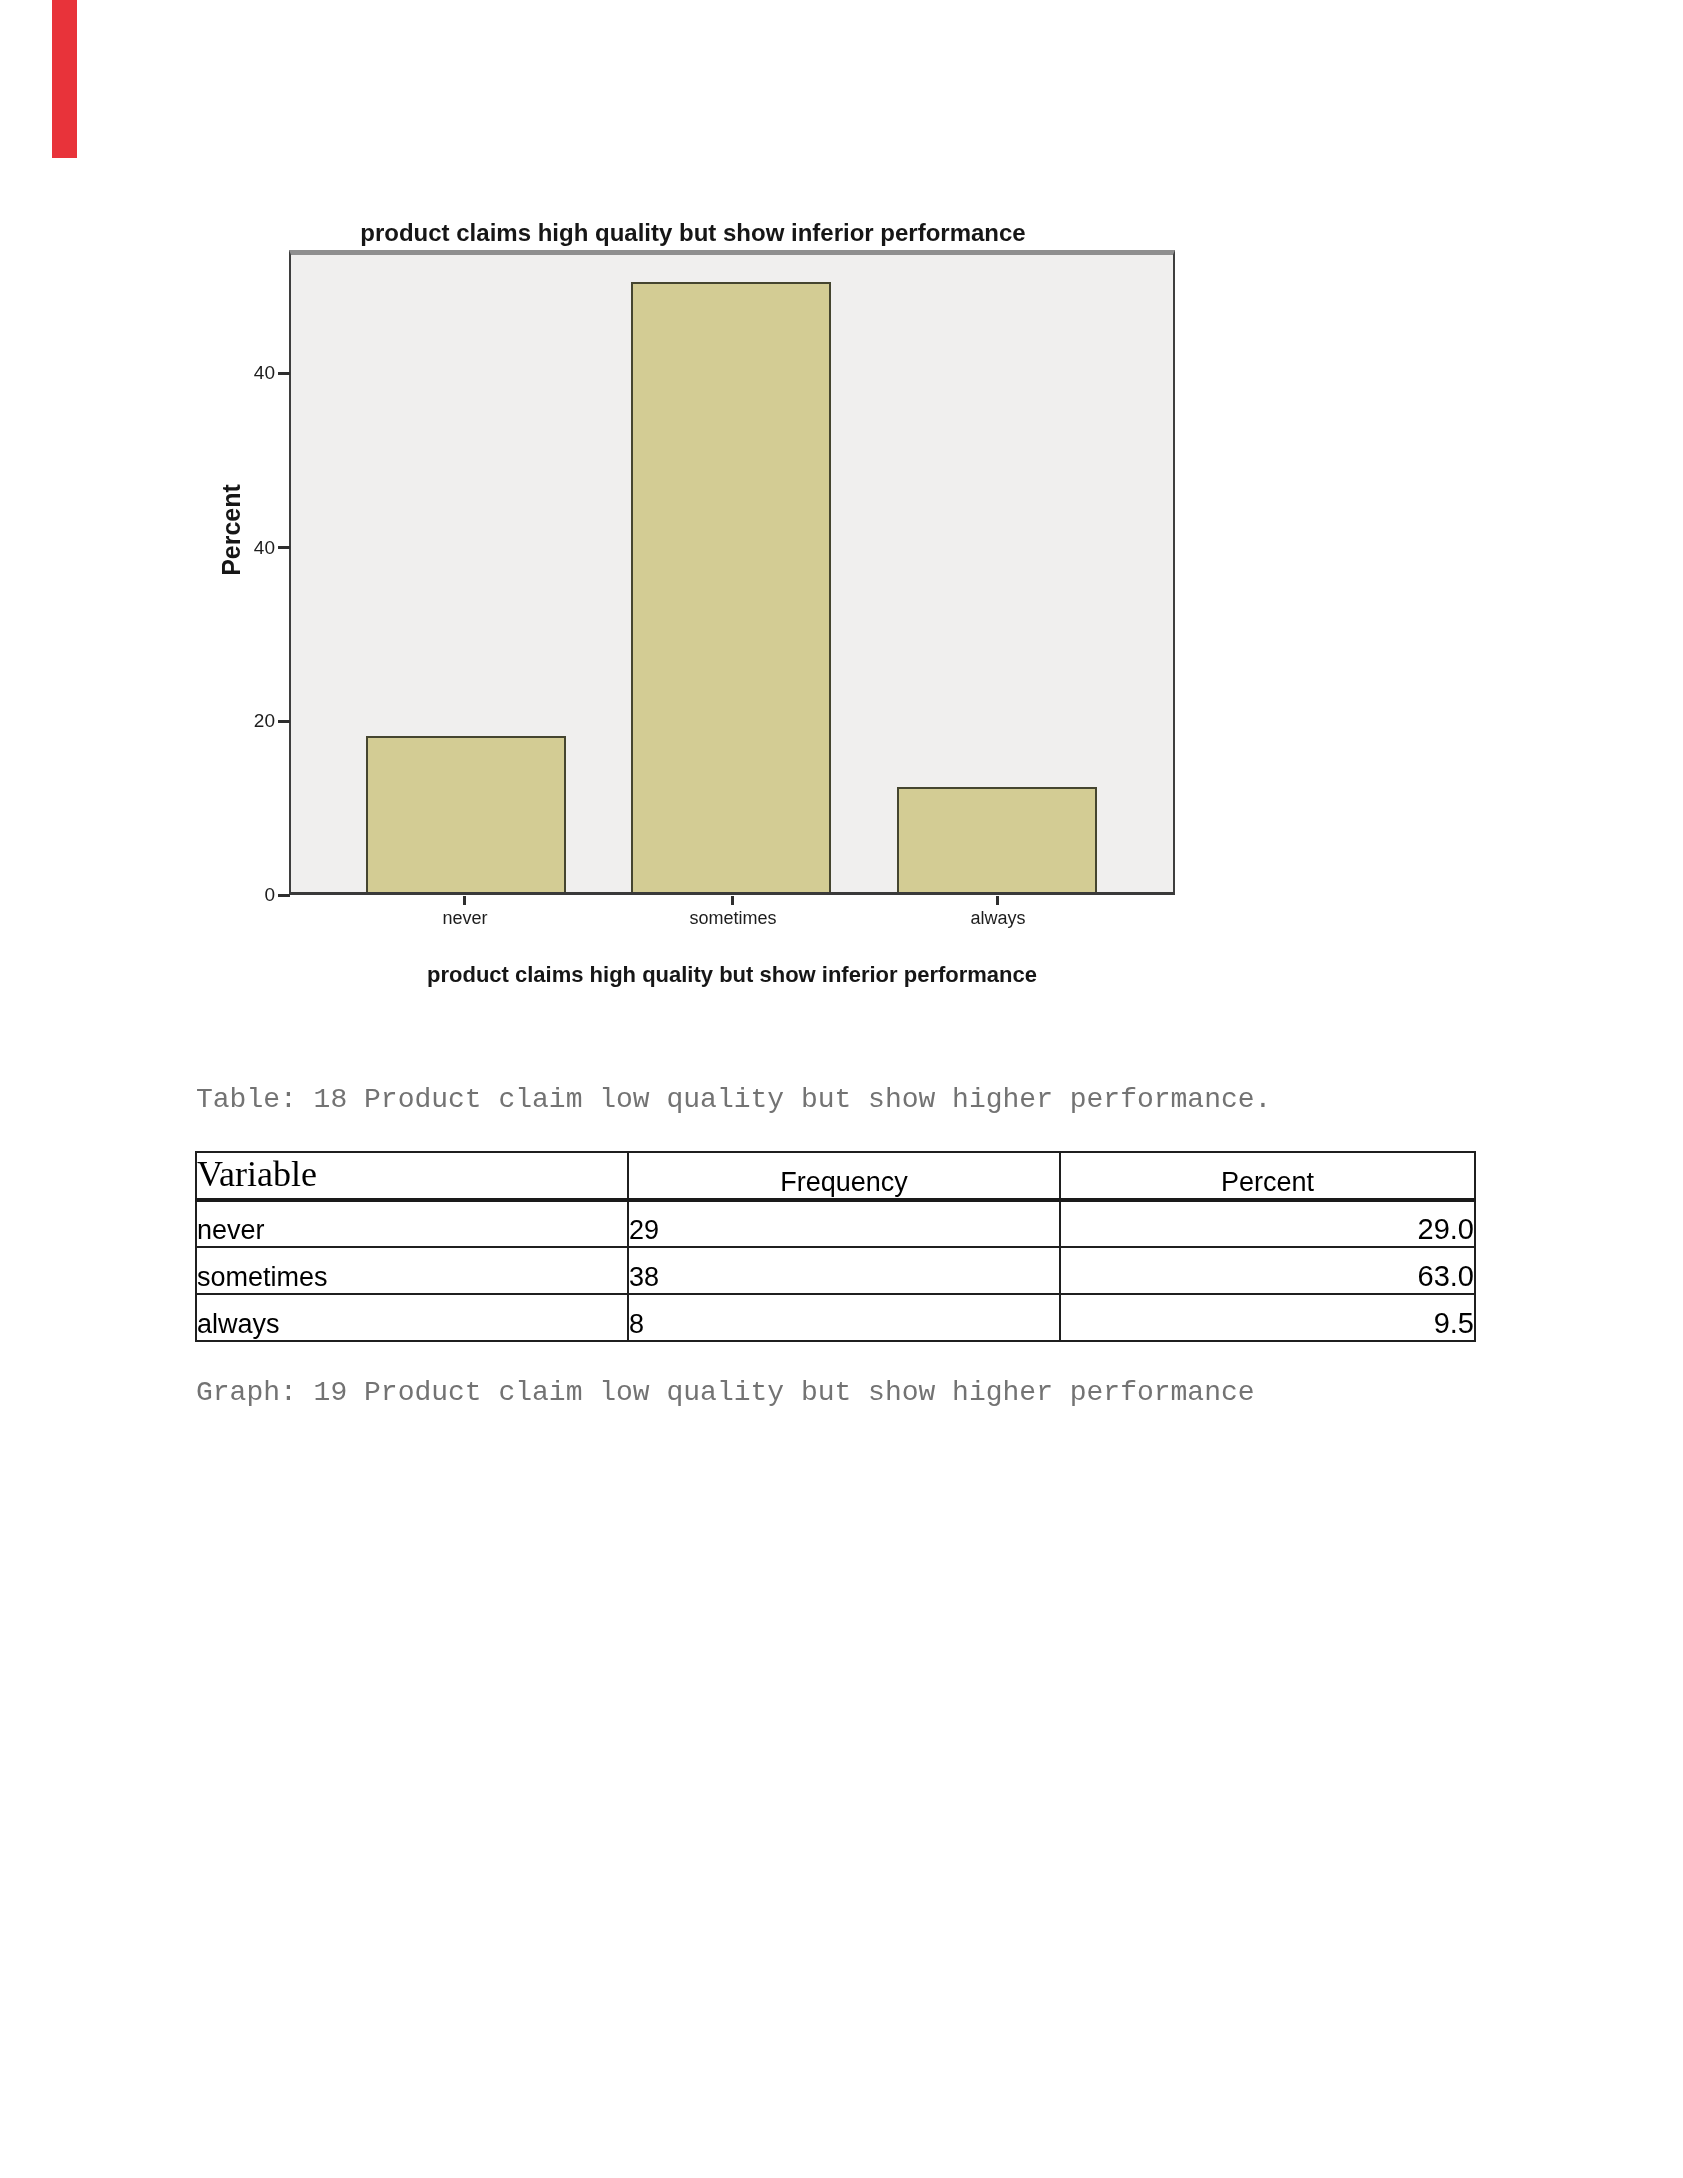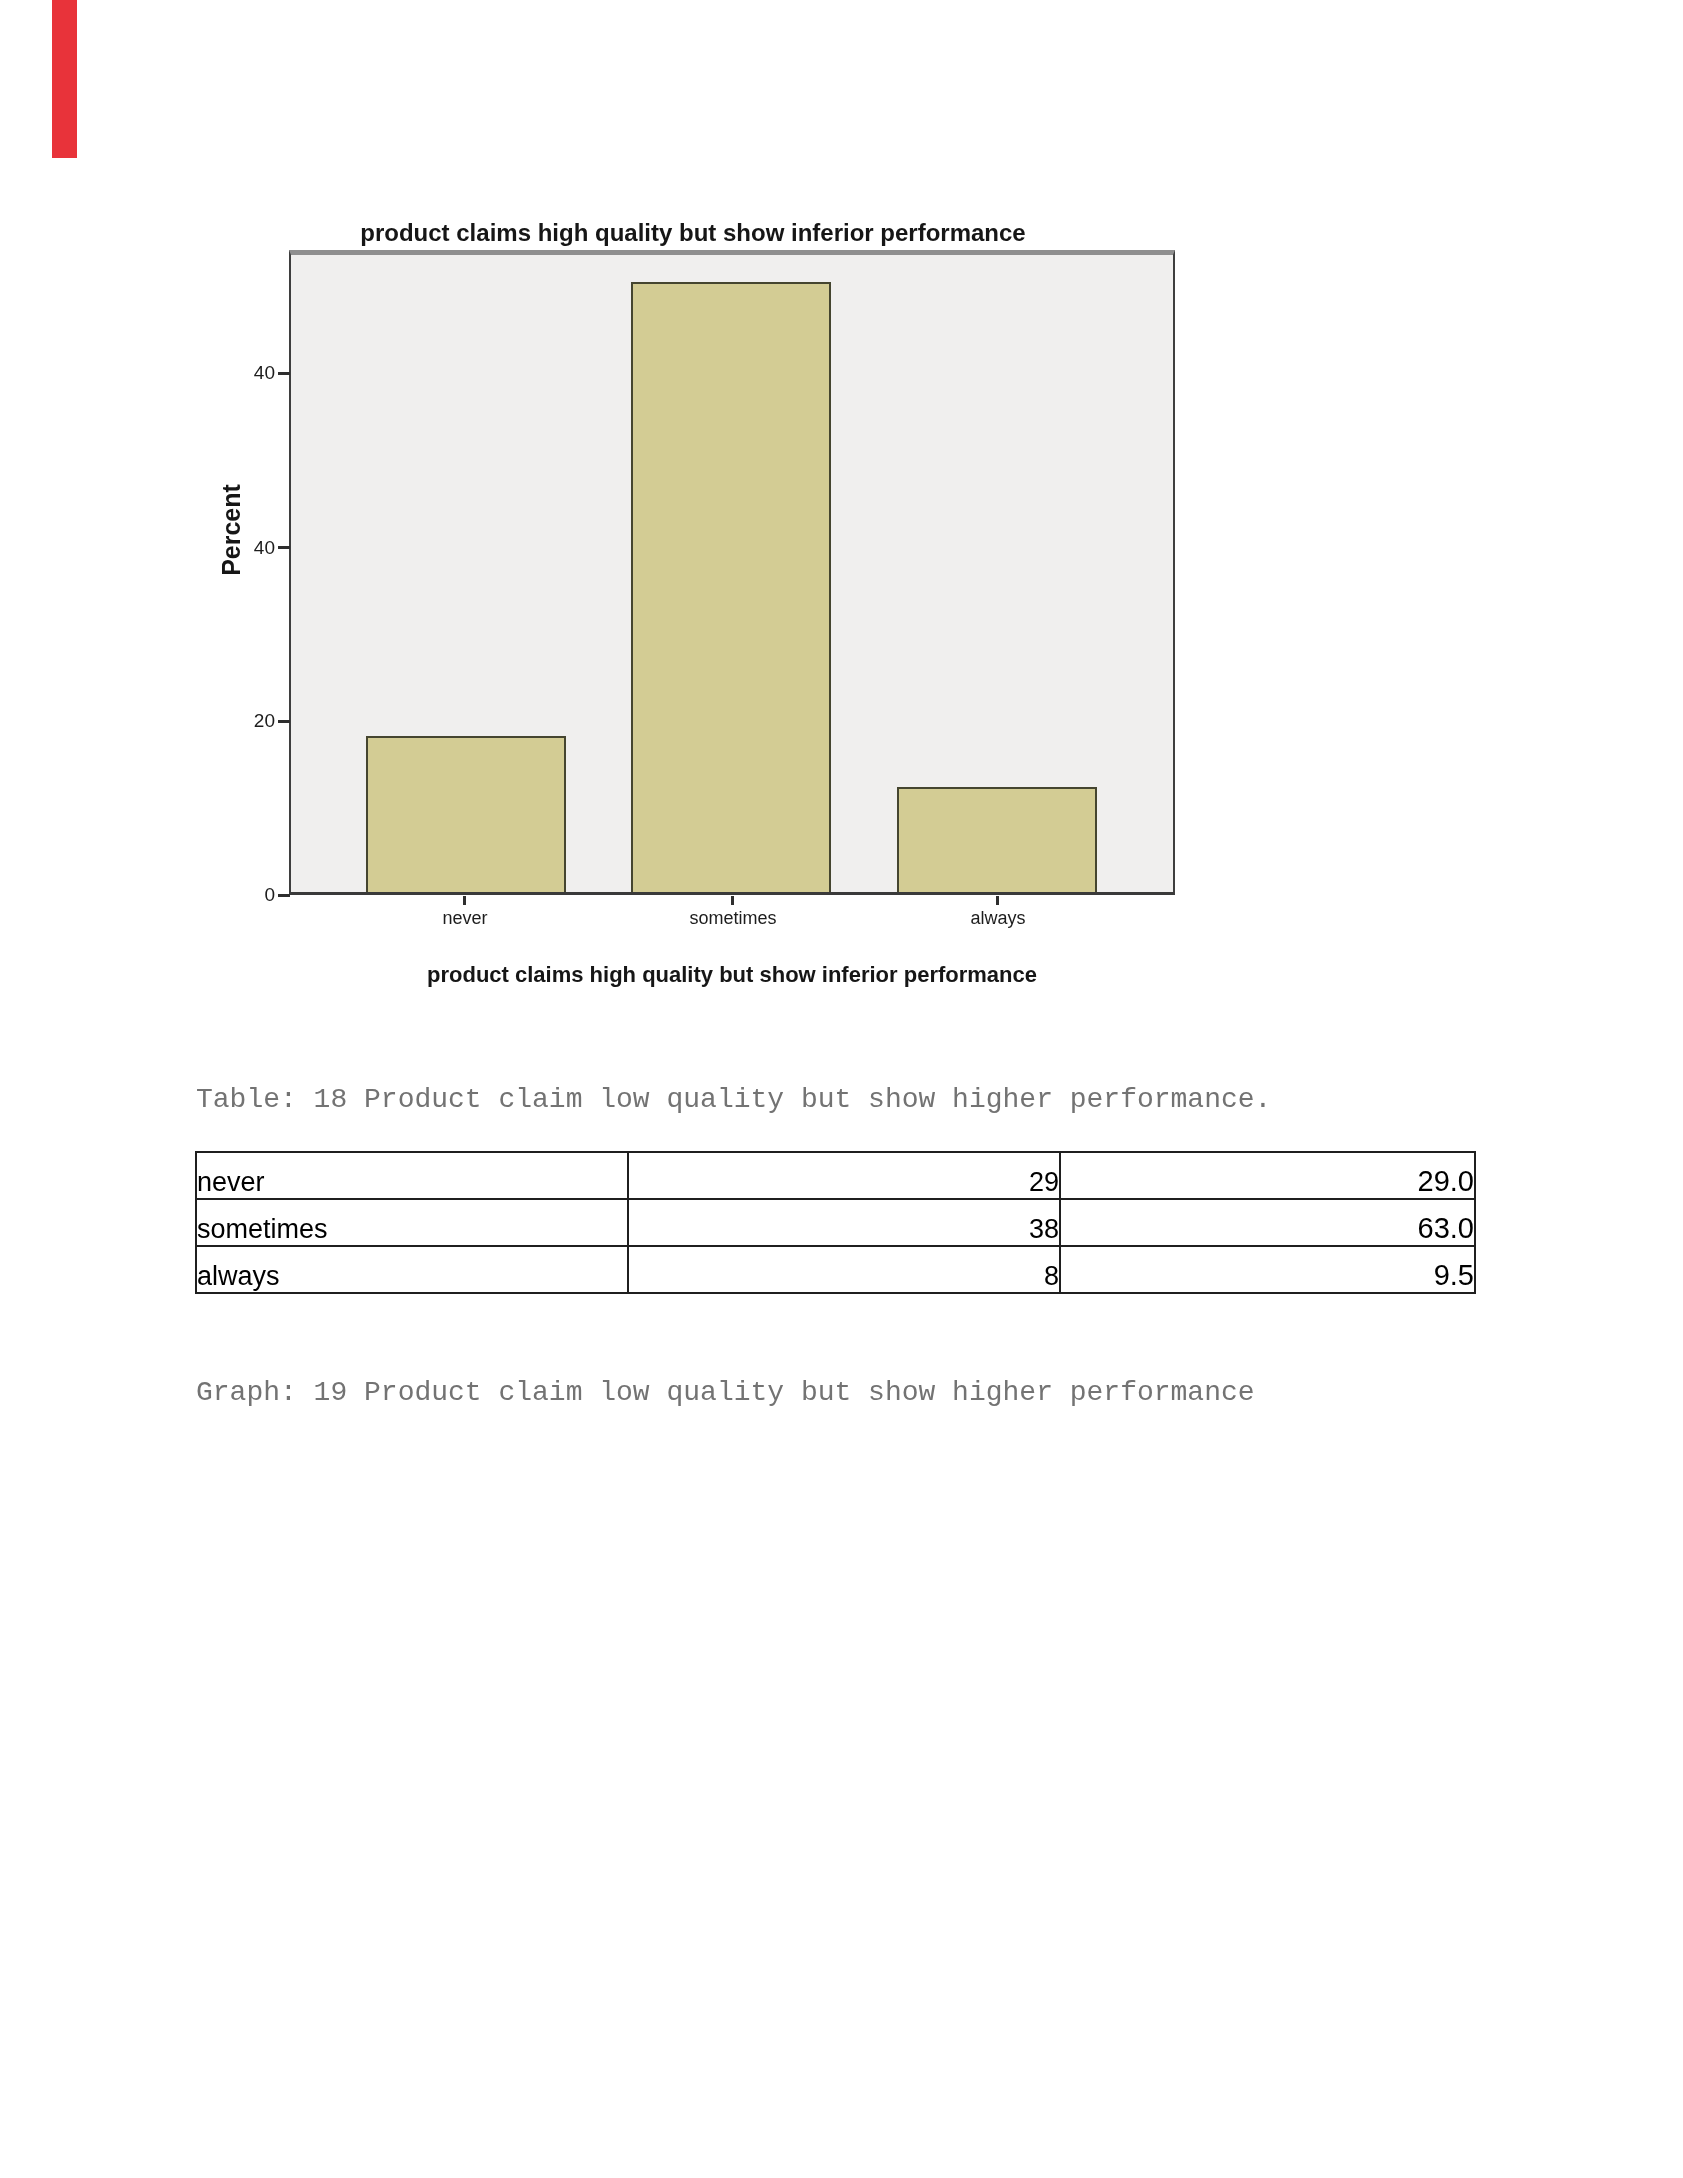--- a/index.html
+++ b/index.html
@@ -188,21 +188,21 @@
   .td-label {
     font-family: "Liberation Sans", sans-serif;
     font-size: 27px;
     text-align: left;
     vertical-align: bottom;
     padding: 0 0 6px 14px;
   }
   .td-freq {
     font-family: "Liberation Sans", sans-serif;
     font-size: 27px;
-    text-align: right;
+    text-align: left;
     vertical-align: bottom;
     padding: 0 28px 6px 0;
   }
   .td-pct {
     font-family: "Liberation Sans", sans-serif;
     font-size: 29px;
     text-align: right;
     vertical-align: bottom;
     padding: 0 10px 6px 0;
   }
@@ -246,20 +246,25 @@
 
 <div class="caption table-caption">Table: 18 Product claim low quality but show higher performance.</div>
 
 <table class="data-table">
   <colgroup>
       <col class="c0">
       <col class="c1">
       <col class="c2">
     </colgroup>
   <tbody>
+      <tr class="header-row">
+    <th class="th-variable">Variable</th>
+    <th class="th-center">Frequency</th>
+    <th class="th-center">Percent</th>
+  </tr>
   <tr class="data-row">
     <td class="td-label">never</td>
     <td class="td-freq">29</td>
     <td class="td-pct">29.0</td>
   </tr>
   <tr class="data-row">
     <td class="td-label">sometimes</td>
     <td class="td-freq">38</td>
     <td class="td-pct">63.0</td>
   </tr>

